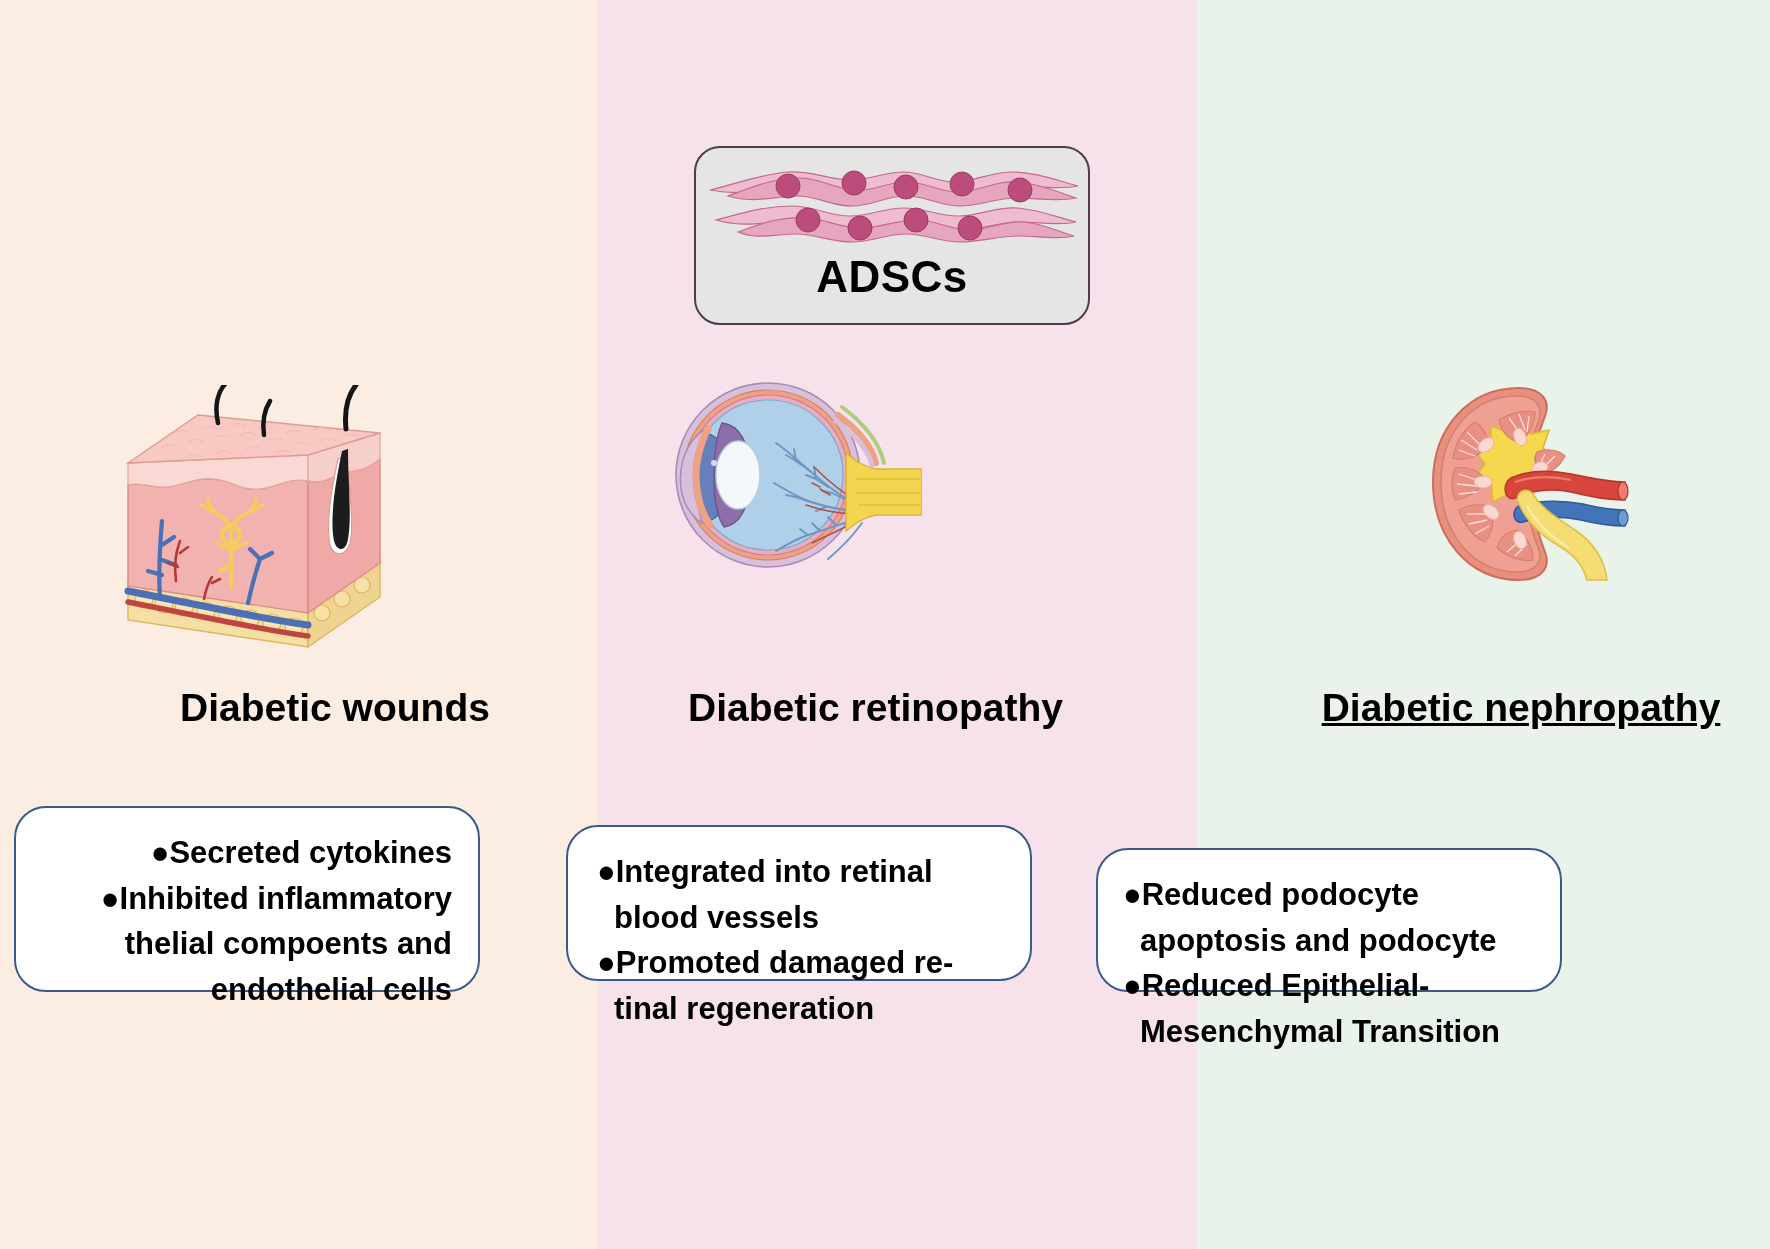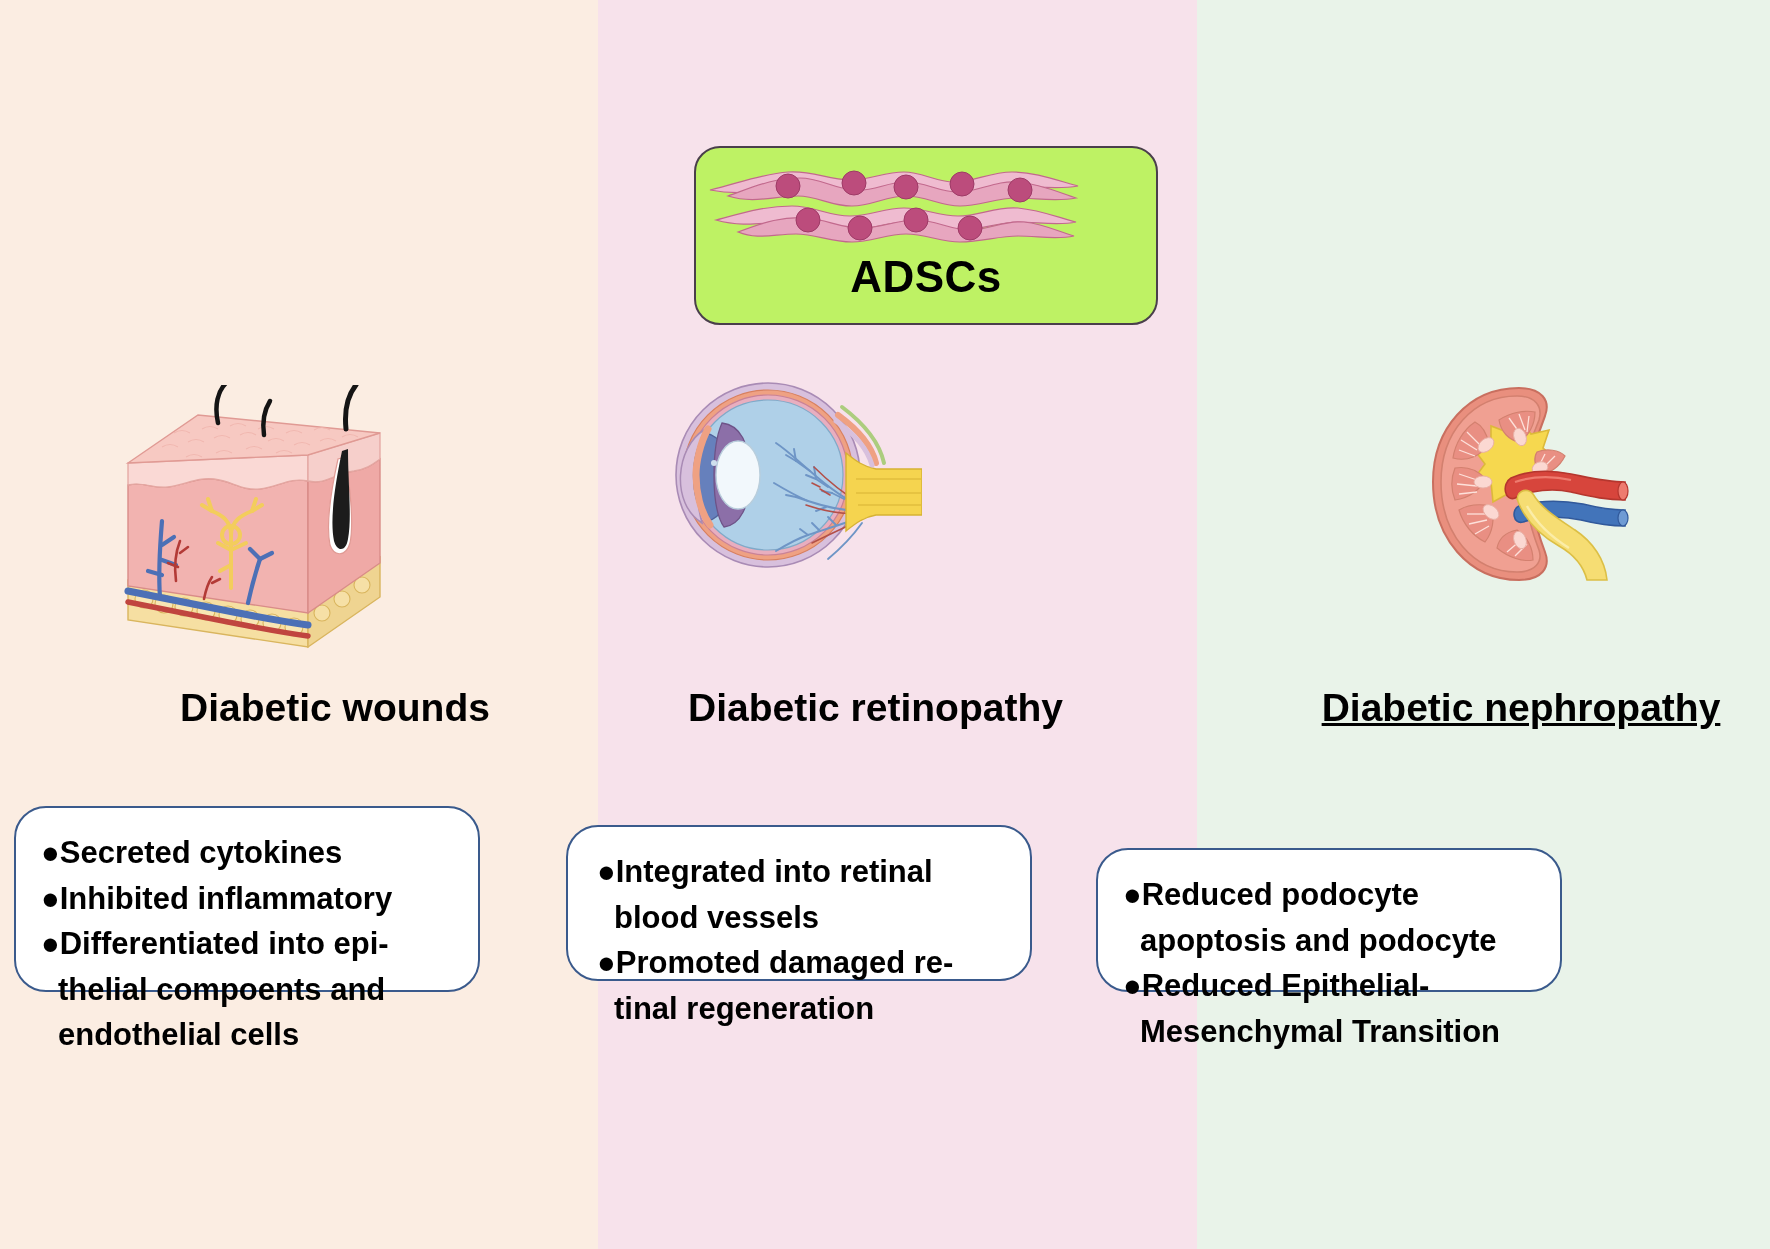--- a/index.html
+++ b/index.html
@@ -25,23 +25,23 @@
   }
   .band-wounds       { left: 0px;    width: 598px;  background: #FBEDE2; }
   .band-retinopathy  { left: 598px;  width: 599px;  background: #F7E2EB; }
   .band-nephropathy  { left: 1197px; width: 573px;  background: #E9F3E9; }
 
   
   .adsc-card {
     position: absolute;
     left: 694px;
     top: 146px;
-    width: 464px;
+    width: 396px;
     height: 179px;
-    background: #bef264;
+    background: #e5e5e5;
     border: 2.5px solid #4A3F4B;
     border-radius: 26px;
     box-sizing: border-box;
   }
   .adsc-art {
     position: absolute;
     left: 12px;
     top: 8px;
     width: 372px;
     height: 100px;
@@ -81,21 +81,21 @@
 
   
   .callout {
     position: absolute;
     background: #FFFFFF;
     border: 2.5px solid #3A5A8C;
     border-radius: 32px;
     box-sizing: border-box;
     padding: 22px 26px 22px 42px;
   }
-  .callout-wounds      { left: 14px;   top: 810px;  width: 466px; height: 180px; }
+  .callout-wounds      { left: 14px;   top: 810px;  width: 466px; height: 180px; text-align: right; }
   .callout-retinopathy { left: 566px;  top: 825px;  width: 466px; height: 148px; padding-left: 46px; }
   .callout-nephropathy { left: 1096px; top: 830px;  width: 466px; height: 138px; }
 
   .callout p {
     margin: 0;
     font-size: 31px;
     font-weight: bold;
     line-height: 1.47;
     color: #000000;
     text-indent: -17px;
@@ -361,21 +361,20 @@
     <path d="M112,124 C122,142 138,156 154,166" fill="none" stroke="#FBEDA8" stroke-width="2.4"></path>
   </svg>
 
   <div class="section-title title-wounds">Diabetic wounds</div>
   <div class="section-title title-retinopathy">Diabetic retinopathy</div>
   <div class="section-title title-nephropathy">Diabetic nephropathy</div>
 
   <div class="callout callout-wounds">
     <p>●Secreted cytokines</p>
     <p>●Inhibited inflammatory</p>
-    <p>●Differentiated into epi-</p>
     <p style="text-indent:0">thelial compoents and</p>
     <p style="text-indent:0">endothelial cells</p>
   </div>
 
   <div class="callout callout-retinopathy">
     <p>●Integrated into retinal</p>
     <p style="text-indent:0">blood vessels</p>
     <p>●Promoted damaged re-</p>
     <p style="text-indent:0">tinal regeneration</p>
   </div>

